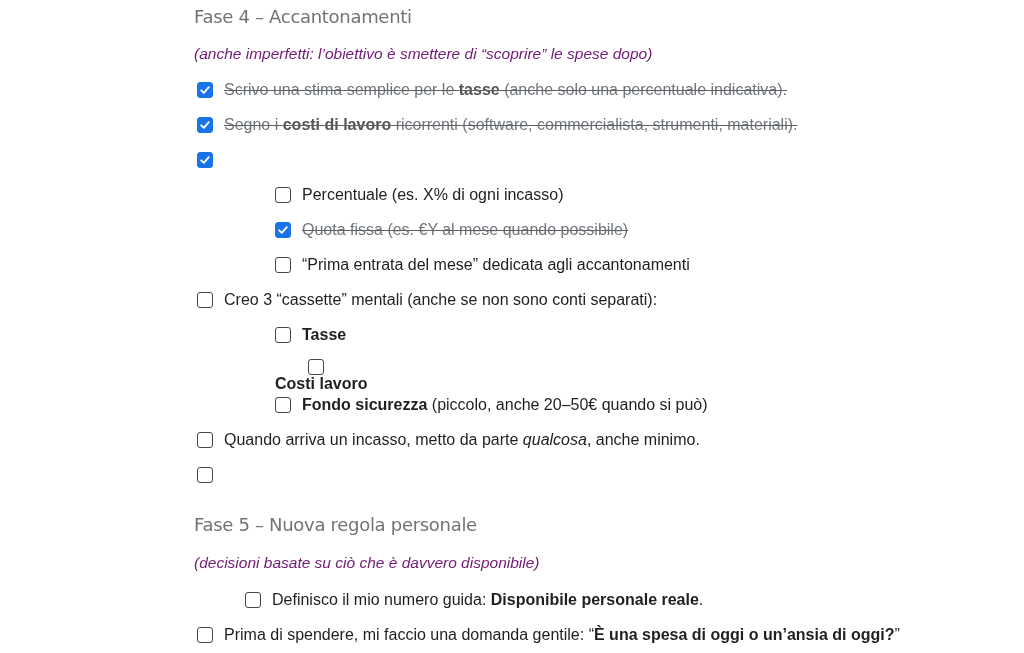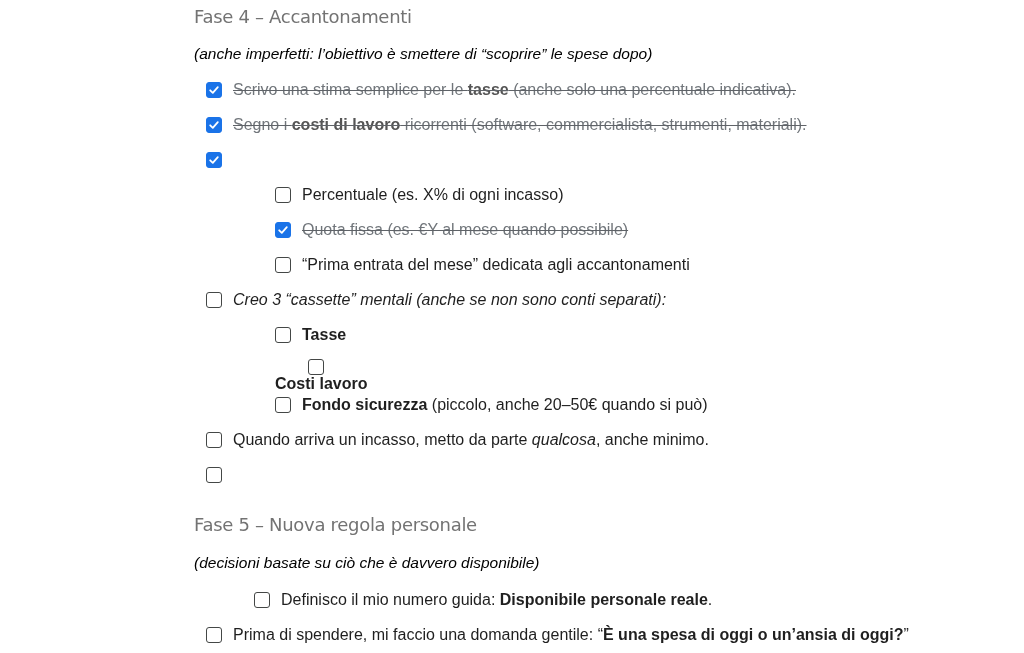--- a/index.html
+++ b/index.html
@@ -10,28 +10,28 @@
     position: relative;
   }
   .doc { position: absolute; left: 194px; top: 0; width: 800px; }
   h2 {
     margin: 0; font-weight: 400; font-size: 18px; color: #737373;
     font-family: "DejaVu Sans", "Liberation Sans", sans-serif;
     letter-spacing: -0.3px;
     position: absolute; left: 0; white-space: nowrap;
   }
   .sub {
-    position: absolute; left: 0; font-style: italic; font-size: 15.5px; color: #000000;
+    position: absolute; left: 0; font-style: italic; font-size: 15.5px; color: #701a75;
     white-space: nowrap;
   }
   .item {
     position: absolute; display: flex; align-items: center; white-space: nowrap;
     font-size: 16px; color: #1f1f1f; height: 22px;
   }
-  .item.l1 { left: 12px; }
+  .item.l1 { left: 3px; }
   .item.l2 { left: 34px; padding-left: 47px; }
   .cb {
     width: 16px; height: 16px; box-sizing: border-box; border: 1.6px solid #444746;
     border-radius: 3px; margin-right: 11px; flex: 0 0 auto; background: #fff;
     display: inline-flex; align-items: center; justify-content: center;
   }
   .cb.checked { background: #1a73e8; border-color: #1a73e8; }
   .cb svg { width: 12px; height: 12px; }
   .txt b { font-weight: bold; }
   .done .txt { color: #70757a; text-decoration: line-through; text-decoration-color: #5f6368; }
@@ -80,21 +80,21 @@
           <svg viewBox="0 0 12 12">
             <path d="M2.2 6.3 L4.8 8.8 L9.8 3.2" fill="none" stroke="#fff" stroke-width="1.8" stroke-linecap="round" stroke-linejoin="round"></path>
           </svg>
         </span>
         <span class="txt"><span>Quota fissa (es. €Y al mese quando possibile)</span></span>
       </div>
       <div class="item l2" style="top: 254px;">
         <span class="cb"></span>
         <span class="txt"><span>“Prima entrata del mese” dedicata agli accantonamenti</span></span>
       </div>
-      <div class="item l1" style="top: 289px; font-style: italic;">
+      <div class="item l1" style="top: 289px;">
         <span class="cb"></span>
         <span class="txt"><span>Creo 3 “cassette” mentali (anche se non sono conti separati):</span></span>
       </div>
       <div class="item l2" style="top: 324px;">
         <span class="cb"></span>
         <span class="txt"><b>Tasse</b></span>
       </div>
       <div class="item l2" style="top: 359px; flex-direction: column;">
         <span class="cb"></span>
         <span class="txt"><b>Costi lavoro</b></span>

